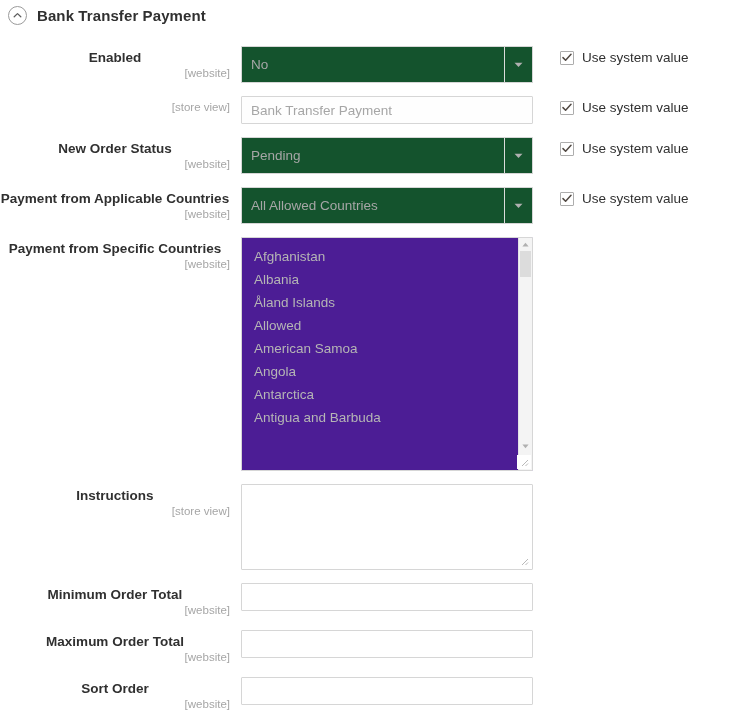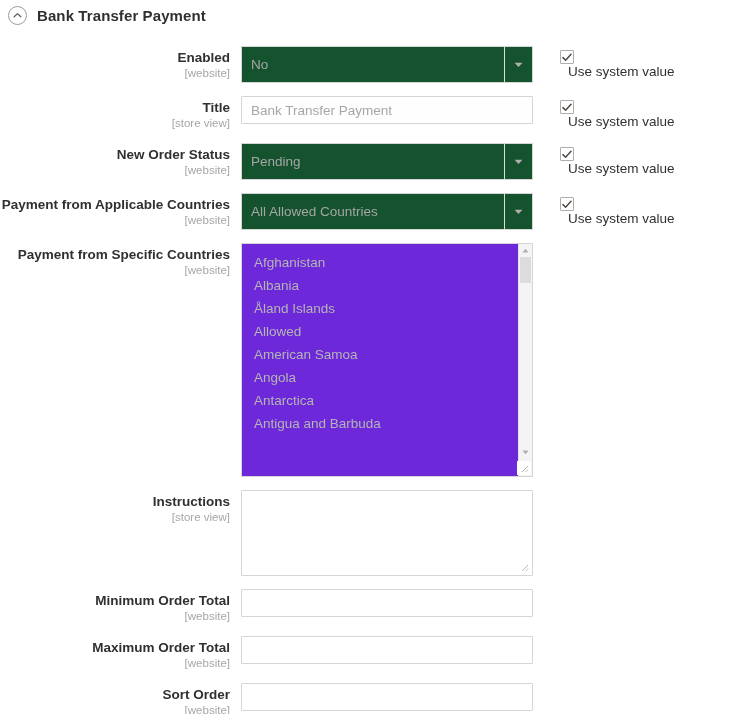--- a/index.html
+++ b/index.html
@@ -61,20 +61,21 @@
     padding-right: 11px;
     box-sizing: border-box;
     padding-top: 4px;
   }
   .field-label .lbl {
     display: block;
     font-size: 13.5px;
     font-weight: bold;
     color: #303030;
     line-height: 16px;
+    text-align: center;
   }
   .field-label .scope {
     display: block;
     font-size: 11.5px;
     color: #a6a6a6;
     line-height: 14px;
     font-weight: normal;
   }
 
   .field-control {
@@ -128,21 +129,21 @@
     overflow: hidden;
   }
   .txt.empty { background: #ffffff; }
 
   
   .multisel {
     width: 292px;
     height: 234px;
     box-sizing: border-box;
     border: 1px solid #d6d6d6;
-    background: #6d28d9;
+    background: #4c1d95;
     border-radius: 1px;
     position: relative;
     overflow: hidden;
     display: flex;
   }
   .multisel-list {
     flex: 1 1 auto;
     padding-top: 7px;
     overflow: hidden;
   }
@@ -198,24 +199,23 @@
     border: 1px solid #d6d6d6;
     background: #ffffff;
     border-radius: 1px;
     position: relative;
   }
   .ta .grip { background: transparent; }
 
   
   .usesys {
     display: flex;
-    align-items: flex-start;
+    align-items: center;
     margin-left: 27px;
     padding-top: 4px;
-    flex-direction: column;
   }
   .cbox {
     width: 14px;
     height: 14px;
     flex: 0 0 14px;
     box-sizing: border-box;
     border: 1px solid #adadad;
     background: #ffffff;
     border-radius: 1px;
     display: flex;
@@ -262,21 +262,20 @@
         <span class="cbox">
           <svg width="10" height="9" viewBox="0 0 10 9" aria-hidden="true">
             <path d="M1 4.6 L3.6 7.2 L9 1.3" fill="none" stroke="#514943" stroke-width="1.5" stroke-linecap="round" stroke-linejoin="round"></path>
           </svg>
         </span>
         <span class="cblabel">Use system value</span>
       </div>
     </div>
     <div class="field-row">
       <div class="field-label">
-        <span class="lbl">Title</span>
         <span class="scope">[store view]</span>
       </div>
       <div class="field-control">
         <div class="txt">Bank Transfer Payment</div>
       </div>
       <div class="usesys">
         <span class="cbox">
           <svg width="10" height="9" viewBox="0 0 10 9" aria-hidden="true">
             <path d="M1 4.6 L3.6 7.2 L9 1.3" fill="none" stroke="#514943" stroke-width="1.5" stroke-linecap="round" stroke-linejoin="round"></path>
           </svg>

